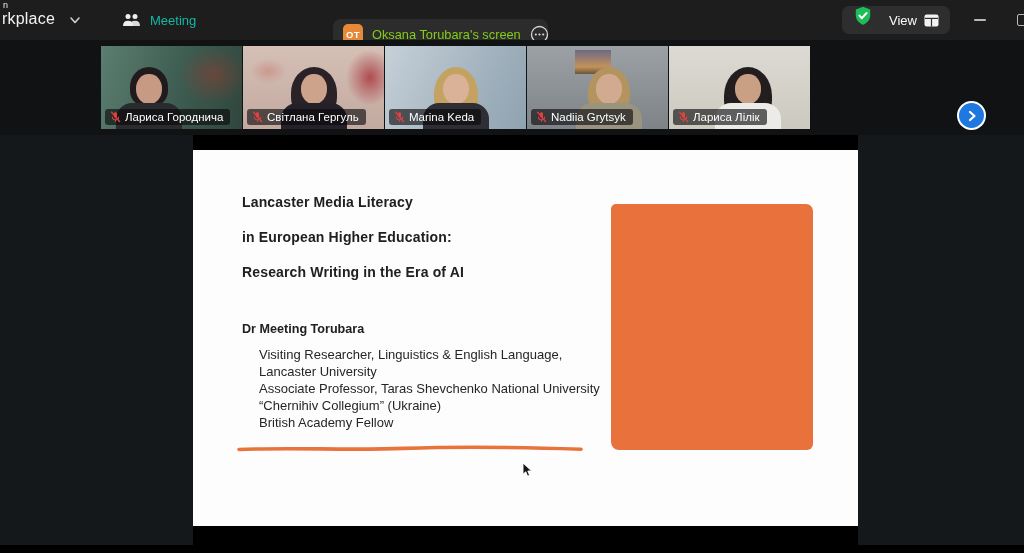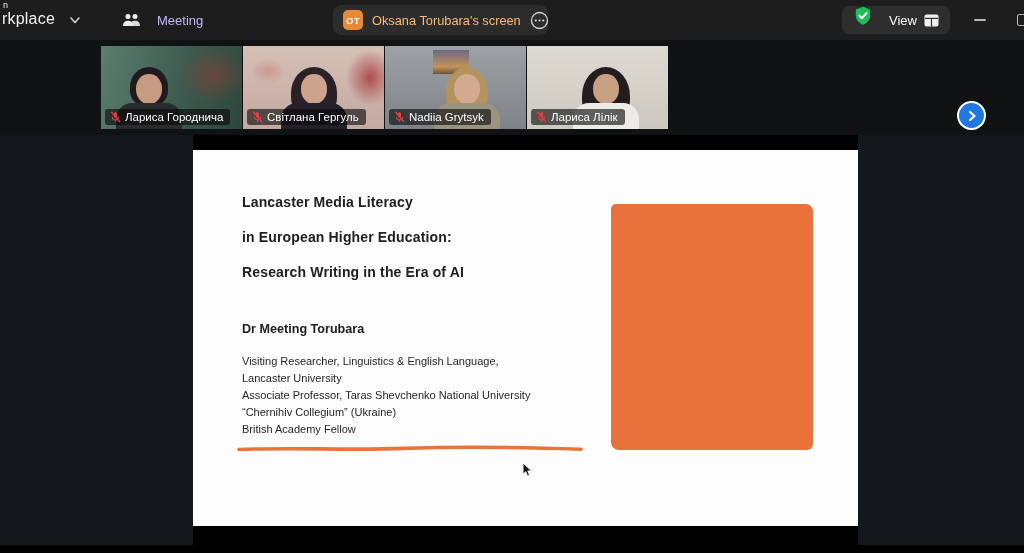--- a/index.html
+++ b/index.html
@@ -6,24 +6,24 @@
   html,body { width:1024px; height:553px; overflow:hidden; background:#000; }
   body { font-family:"Liberation Sans", sans-serif; }
   .window { position:relative; width:1024px; height:553px; background:#15181b; overflow:hidden; }
 
   
   .topbar { position:relative; width:100%; height:40px; background:#1d1d1d; }
   .logo-frag { position:absolute; left:2px; top:1px; color:#f2f2f2; line-height:1; }
   .logo-frag .frag-top { display:block; font-size:9px; margin-left:1px; color:#e9e9e9; }
   .logo-frag .frag-main { display:block; font-size:16px; font-weight:500; letter-spacing:.2px; margin-top:1px; }
   .logo-chevron { position:absolute; left:68px; top:13px; width:14px; height:14px; }
-  .tab-meeting { position:absolute; left:112px; top:7px; height:26px; display:flex; align-items:center; gap:16px; padding:0 10px; border-radius:6px; color:#c4b5fd; font-size:13px; }
-  .tab-active { position:absolute; left:333px; top:5px; width:215px; height:30px; background:#2c2c2c; border-radius:8px; display:flex; align-items:center; padding:0 10px; gap:9px; }
+  .tab-meeting { position:absolute; left:112px; top:7px; height:26px; display:flex; align-items:center; gap:9px; padding:0 10px; border-radius:6px; color:#14b8a6; font-size:13px; }
+  .tab-active { position:absolute; left:333px; top:19px; width:215px; height:30px; background:#2c2c2c; border-radius:8px; display:flex; align-items:center; padding:0 10px; gap:9px; }
   .ot-badge { width:20px; height:20px; border-radius:5px; background:#e8893a; color:#fff; font-size:9.5px; font-weight:bold; display:flex; align-items:center; justify-content:center; letter-spacing:.3px; flex:0 0 auto; }
-  .tab-title { color:#fdba74; font-size:12.8px; white-space:nowrap; flex:1 1 auto; }
+  .tab-title { color:#84cc16; font-size:12.8px; white-space:nowrap; flex:1 1 auto; }
   .ellipsis-icon { flex:0 0 auto; }
   .view-pill { position:absolute; right:74px; top:6px; height:28px; background:#2e2e2e; border-radius:7px; display:flex; gap:16px; padding:0 11px; }
   .view-label-wrap { display:flex; align-items:center; gap:7px; color:#fafafa; font-size:13px; }
   .win-min { position:absolute; right:38px; top:19px; width:12px; height:2px; background:#b9b9b9; border-radius:1px; }
   .win-max { position:absolute; right:-5px; top:14px; width:12px; height:12px; border:1.5px solid #b9b9b9; border-radius:2px; }
 
   
   .filmstrip { position:relative; width:100%; height:95px; background:#101214; }
   .thumbs { position:absolute; left:101px; top:6px; display:flex; gap:1px; }
   .thumb { position:relative; width:141px; height:83px; overflow:hidden; background:#222; }
@@ -54,21 +54,21 @@
   .name-pill .pname { color:#fff; font-size:11.5px; white-space:nowrap; }
   .next-btn { position:absolute; right:38px; top:61px; width:29px; height:29px; border-radius:50%; background:#1f78e0; border:2.5px solid #fff; display:flex; align-items:center; justify-content:center; cursor:pointer; padding:0; }
 
   
   .main { position:relative; width:100%; height:410px; background:#15181b; }
   .screenshare { position:absolute; left:193px; top:0; width:665px; height:410px; background:#000; }
   .slide { position:absolute; left:0; top:15px; width:665px; height:376px; background:#fdfdfd; }
   .slide-title { position:absolute; left:49px; top:45px; color:#202020; font-size:14px; font-weight:bold; letter-spacing:.15px; }
   .slide-title .tline { display:block; height:14px; line-height:14px; margin-bottom:21px; }
   .presenter { position:absolute; left:49px; top:172px; color:#202020; font-size:12.6px; font-weight:bold; }
-  .affil { position:absolute; left:49px; top:196px; color:#262626; font-size:11px; line-height:17px;margin-top:7px; }
+  .affil { position:absolute; left:66px; top:196px; color:#262626; font-size:13px; line-height:17px; }
   .affil .aline { display:block; }
   .underline-swoosh { position:absolute; left:43px; top:294px; }
   .orange-block { position:absolute; left:418px; top:54px; width:202px; height:246px; background:#e8713c; border-radius:5px 7px 6px 8px; }
   .cursor { position:absolute; left:329px; top:312px; }
 
   
   .bottombar { position:absolute; left:0; bottom:0; width:100%; height:8px; background:#000; }
 </style>
 </head>
 <body>
@@ -157,20 +157,38 @@
       <svg class="mic-muted" width="11" height="12" viewBox="0 0 12 13">
         <rect x="4.4" y="1.2" width="3.2" height="6" rx="1.6" fill="#e04545"></rect>
         <path d="M2.6 6.2 a3.4 3.4 0 0 0 6.8 0" stroke="#e04545" stroke-width="1.1" fill="none"></path>
         <line x1="6" y1="9.8" x2="6" y2="11.6" stroke="#e04545" stroke-width="1.1"></line>
         <line x1="1.4" y1="0.8" x2="10.8" y2="12" stroke="#e33c3c" stroke-width="1.5"></line>
       </svg>
       <span class="pname">Світлана Гергуль</span>
     </div>
   </div>
 
+  <div class="thumb p3">
+    <div class="video">
+      <div class="person">
+        <div class="hair"></div>
+              <div class="head"></div>
+              <div class="torso"></div>
+      </div>
+    </div>
+    <div class="name-pill">
+      <svg class="mic-muted" width="11" height="12" viewBox="0 0 12 13">
+        <rect x="4.4" y="1.2" width="3.2" height="6" rx="1.6" fill="#e04545"></rect>
+        <path d="M2.6 6.2 a3.4 3.4 0 0 0 6.8 0" stroke="#e04545" stroke-width="1.1" fill="none"></path>
+        <line x1="6" y1="9.8" x2="6" y2="11.6" stroke="#e04545" stroke-width="1.1"></line>
+        <line x1="1.4" y1="0.8" x2="10.8" y2="12" stroke="#e33c3c" stroke-width="1.5"></line>
+      </svg>
+      <span class="pname">Marina Keda</span>
+    </div>
+  </div>
 
   <div class="thumb p4">
     <div class="video">
       <div class="person">
         <div class="hair"></div>
               <div class="head"></div>
               <div class="torso"></div>
       </div>
     </div>
     <div class="name-pill">

